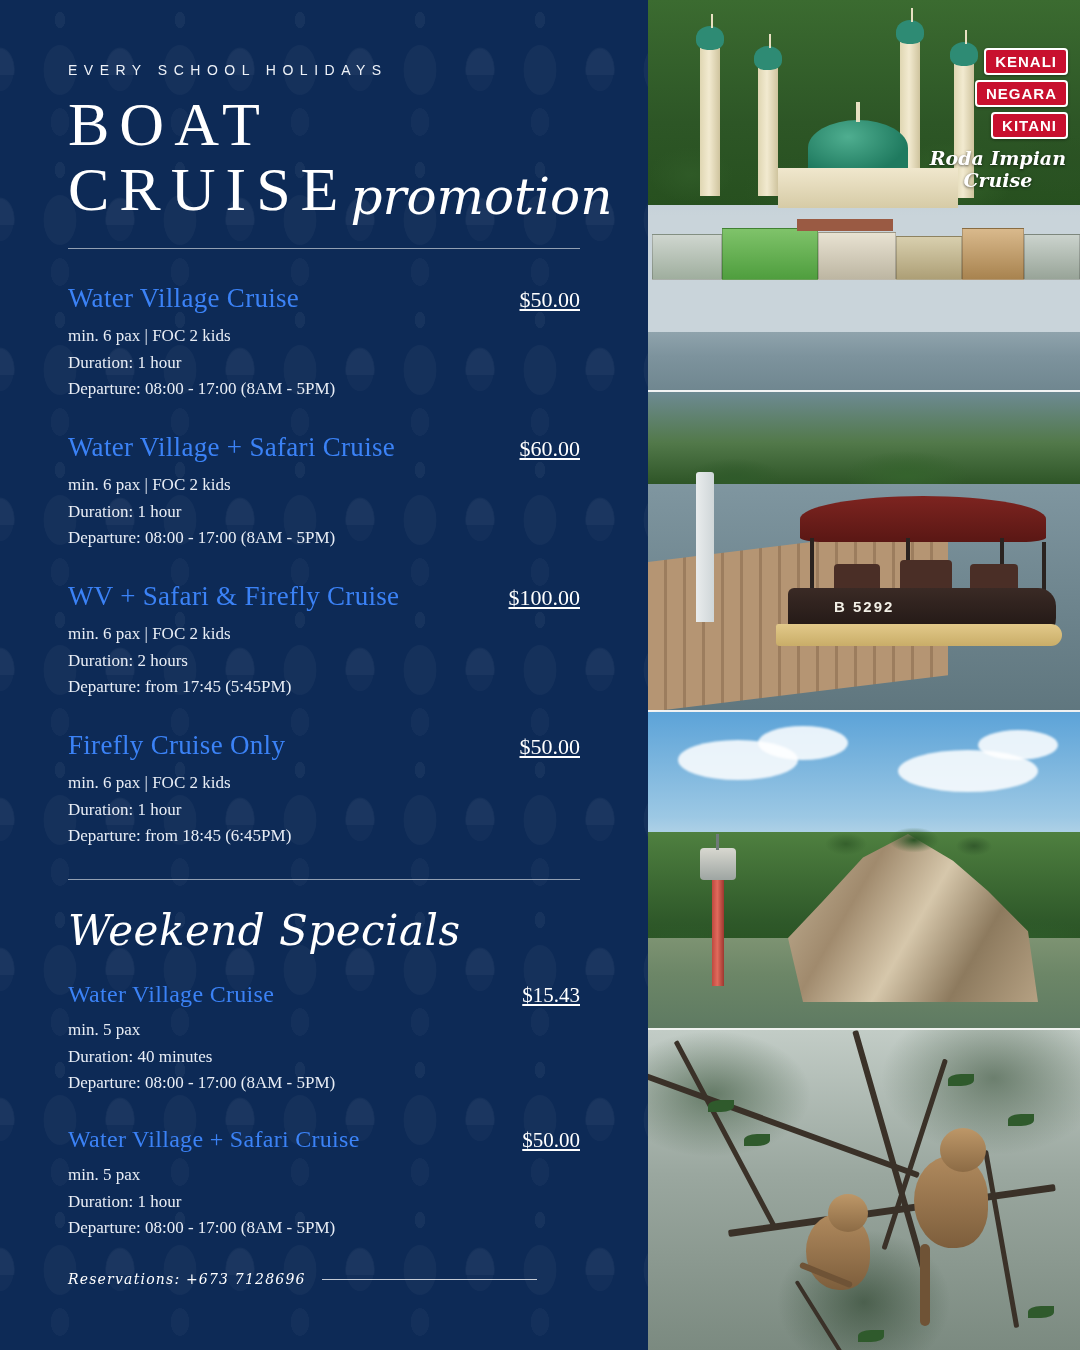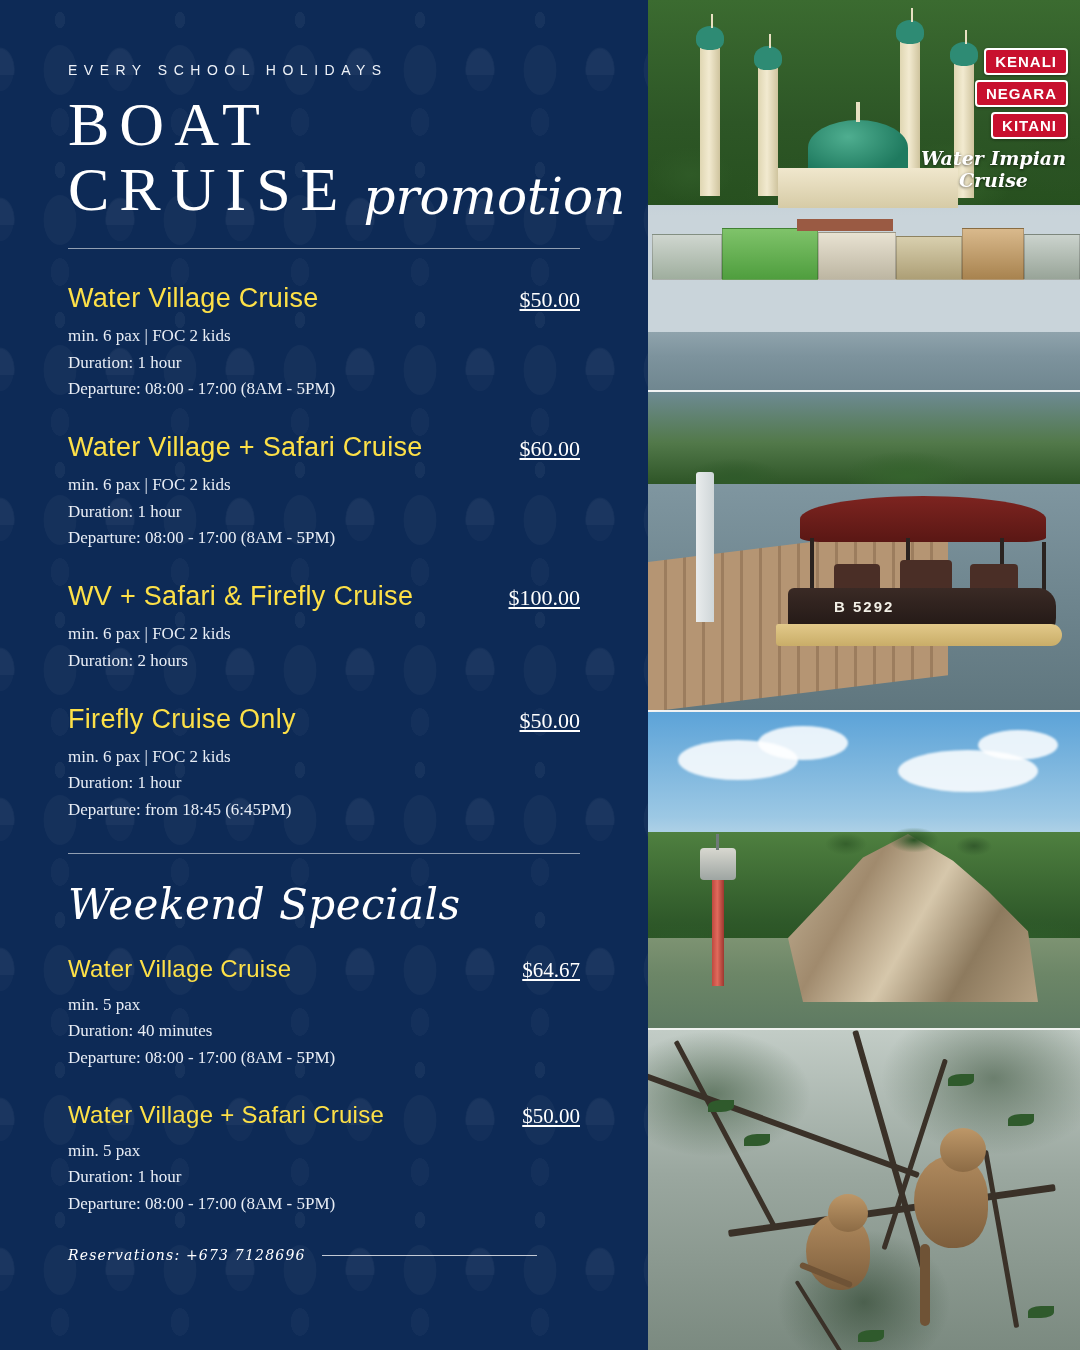--- a/index.html
+++ b/index.html
@@ -79,43 +79,43 @@
     letter-spacing:10px;
     font-weight:400;
     color:#ffffff;
   }
   .title-script {
     font-family:"DejaVu Serif", serif;
     font-style:italic;
     font-size:50px;
     letter-spacing:0px;
     color:#ffffff;
-    margin-left:15px;
+    margin-left:2px;
     position:relative;
     top:4px;
   }
 
   .rule {
     height:1px;
     background:rgba(255,255,255,0.55);
     margin:26px 0 34px 0;
     width:100%;
   }
   .rule.short { margin:30px 0 26px 0; }
 
   .item { margin-bottom:30px; }
   .item-head {
     display:flex;
     align-items:baseline;
     justify-content:space-between;
   }
   .item-name {
-    font-family:Liberation Sans, sans-serif;
+    font-family:Liberation Serif, serif;
     font-size:27px;
-    color:#fde047;
+    color:#3b82f6;
     letter-spacing:0.3px;
   }
   .item-price {
     font-family:"Liberation Serif", serif;
     font-size:22px;
     color:#ffffff;
     white-space:nowrap;
     padding-left:16px;
     text-decoration:underline;
   }
@@ -514,20 +514,21 @@
       </div>
 
       <div class="item">
         <div class="item-head">
           <span class="item-name">WV + Safari &amp; Firefly Cruise</span>
           <span class="item-price">$100.00</span>
         </div>
         <div class="item-meta">
           <div>min. 6 pax | FOC 2 kids</div>
           <div>Duration: 2 hours</div>
+          <div>Departure: from 17:45 (5:45PM)</div>
         </div>
       </div>
 
       <div class="item">
         <div class="item-head">
           <span class="item-name">Firefly Cruise Only</span>
           <span class="item-price">$50.00</span>
         </div>
         <div class="item-meta">
           <div>min. 6 pax | FOC 2 kids</div>
@@ -536,21 +537,21 @@
         </div>
       </div>
 
       <div class="rule short"></div>
 
       <div class="weekend-title">Weekend Specials</div>
 
       <div class="item small">
         <div class="item-head">
           <span class="item-name">Water Village Cruise</span>
-          <span class="item-price">$64.67</span>
+          <span class="item-price">$15.43</span>
         </div>
         <div class="item-meta">
           <div>min. 5 pax</div>
           <div>Duration: 40 minutes</div>
           <div>Departure: 08:00 - 17:00 (8AM - 5PM)</div>
         </div>
       </div>
 
       <div class="item small">
         <div class="item-head">
@@ -592,21 +593,21 @@
         <div class="house h5"></div>
         <div class="house h6"></div>
       </div>
       <div class="water1"></div>
       <div class="badge-stack">
         <div class="badge">KENALI</div>
         <div class="badge">NEGARA</div>
         <div class="badge">KITANI</div>
       </div>
       <div class="brand-mark">
-        <div>Water Impian</div>
+        <div>Roda Impian</div>
         <div>Cruise</div>
       </div>
       <div class="seam" style="bottom:0;"></div>
     </div>
 
     <div class="photo p2">
       <div class="treeline"></div>
       <div class="water"></div>
       <div class="jetty"></div>
       <div class="post"></div>

